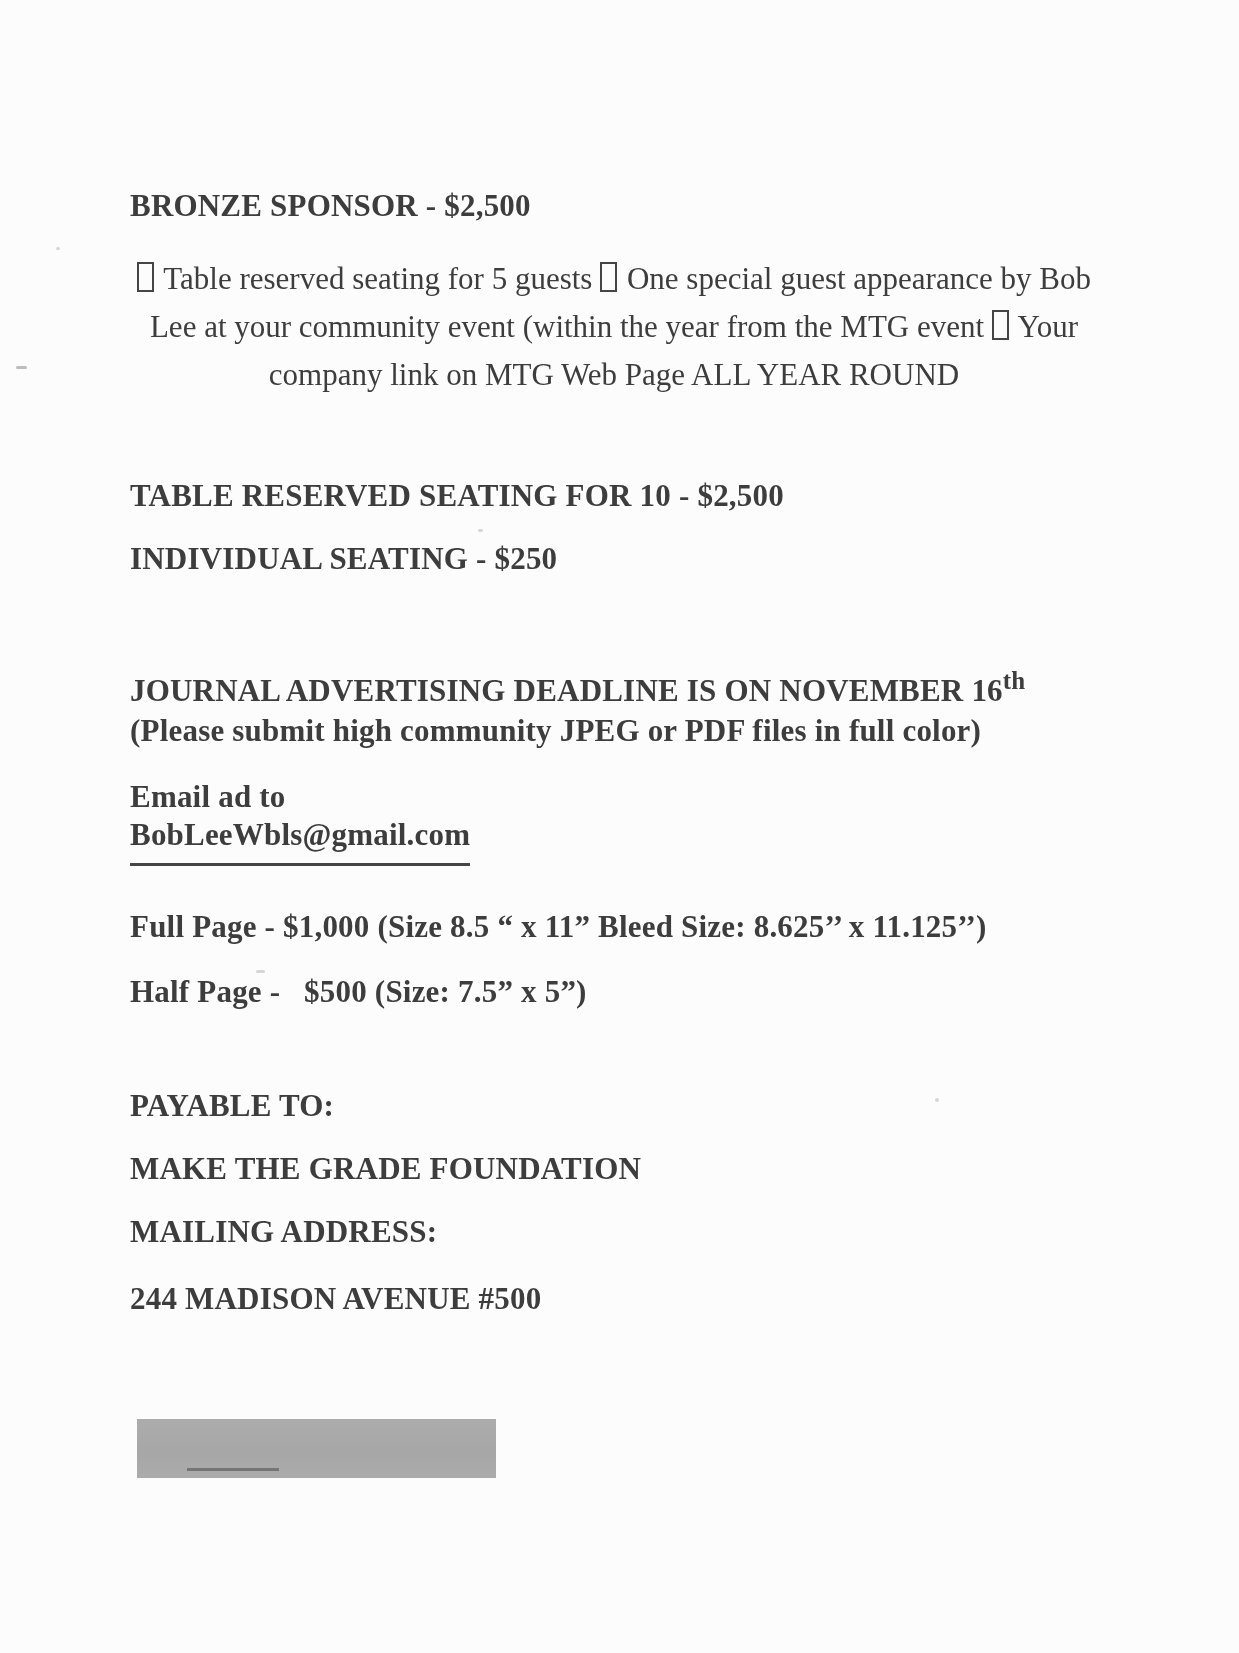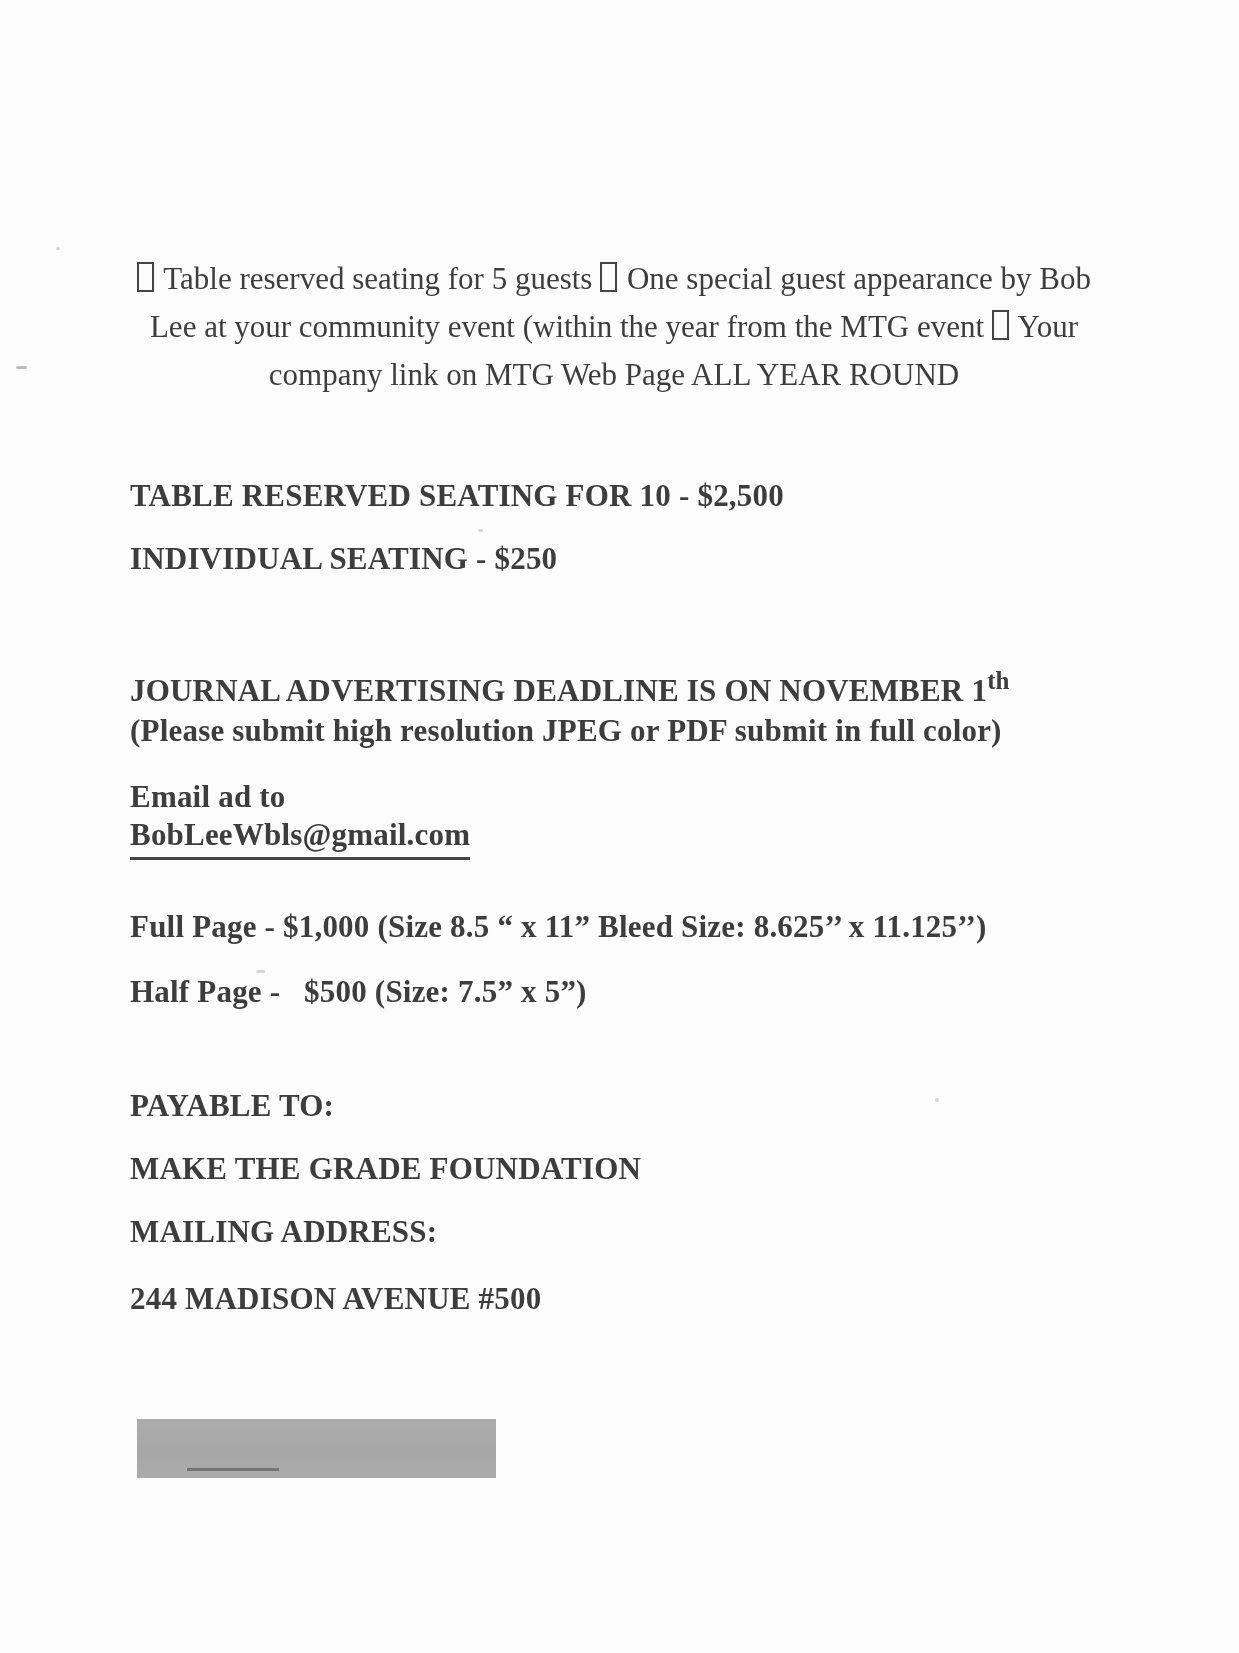--- a/index.html
+++ b/index.html
@@ -41,21 +41,21 @@
     margin-right: 2px;
   }
   .sup {
     font-size: 25px;
     position: relative;
     top: -12px;
     letter-spacing: 0;
   }
   .email {
     border-bottom: 3px solid #454545;
-    padding-bottom: 5px;
+    padding-bottom: 11px;
   }
   .redaction {
     position: absolute;
     left: 137px;
     top: 1419px;
     width: 359px;
     height: 59px;
     background: linear-gradient(180deg, #acacac 0%, #a7a7a7 55%, #ababab 100%);
   }
   .sig-line {
@@ -70,35 +70,36 @@
     position: absolute;
     background: #bdbdbd;
     border-radius: 2px;
   }
 </style>
 </head>
 <body>
 
 <div class="page">
 
+  <h1 class="h" style="top:187px">BRONZE SPONSOR - $2,500</h1>
 
   <p class="body-par" style="top:255px"><span class="tofu"></span>
 <span>Table reserved seating for 5 guests</span>
 <span class="tofu"></span>
 <span>One special guest appearance by Bob Lee at your community event (within the year from the MTG event</span>
 <span class="tofu"></span>
 <span>Your company link on MTG Web Page ALL YEAR ROUND</span></p>
 
   <h2 class="h" style="top:477px">TABLE RESERVED SEATING FOR 10 - $2,500</h2>
 
   <h2 class="h" style="top:540px">INDIVIDUAL SEATING - $250</h2>
 
-  <h2 class="h" style="top:672px"><span>JOURNAL ADVERTISING DEADLINE IS ON NOVEMBER 1</span><span class="sup">th</span></h2>
+  <h2 class="h" style="top:672px"><span>JOURNAL ADVERTISING DEADLINE IS ON NOVEMBER 16</span><span class="sup">th</span></h2>
 
-  <h3 class="h" style="top:712px">(Please submit high resolution JPEG or PDF submit in full color)</h3>
+  <h3 class="h" style="top:712px">(Please submit high community JPEG or PDF files in full color)</h3>
 
   <p class="h" style="top:778px"><span>Email ad to</span>
 <span class="email">BobLeeWbls@gmail.com</span></p>
 
 
   <p class="h" style="top:908px">Full Page - $1,000 (Size 8.5 “ x 11” Bleed Size: 8.625’’ x 11.125’’)</p>
 
   <p class="h" style="top:973px">Half Page -   $500 (Size: 7.5” x 5”)</p>
 
   <p class="h" style="top:1087px">PAYABLE TO:</p>

